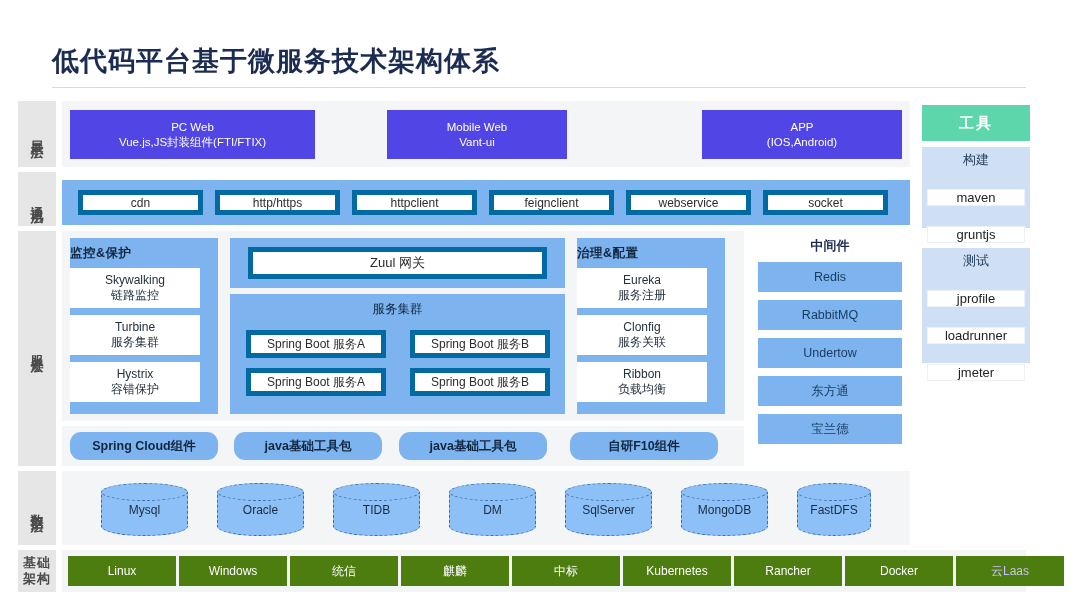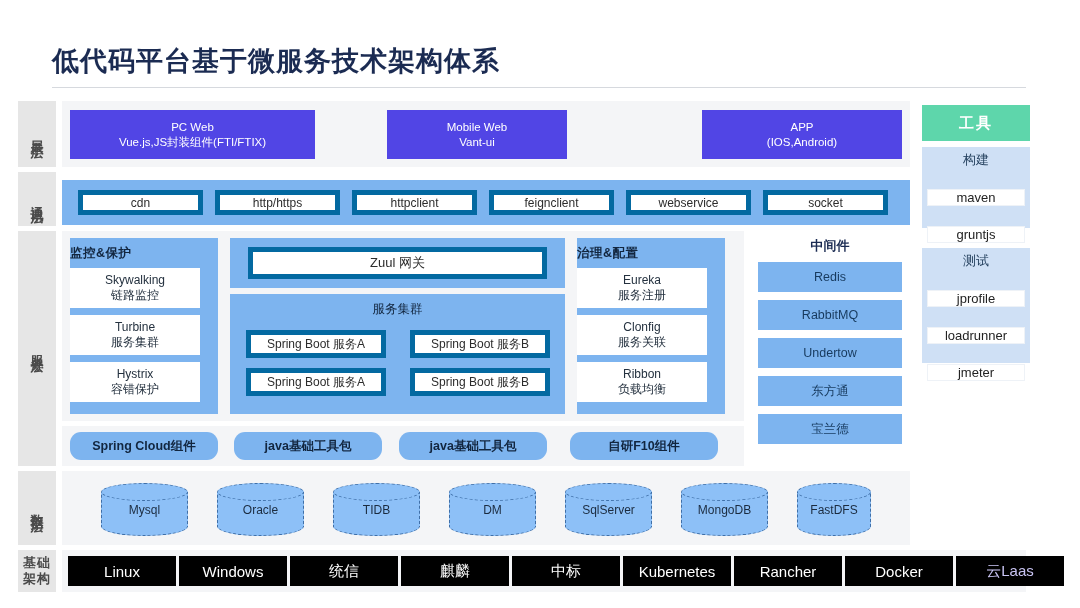--- a/index.html
+++ b/index.html
@@ -103,22 +103,22 @@
   .tool-group-title {
     font-size:13px; color:#24405e; margin:4px 0 4px; font-weight:500;text-align:center;
   }
   .tool-chip {
     background:#ffffff; width:calc(100% - 10px); height:30px; margin-bottom:4px;
     display:flex; align-items:center; justify-content:center;
     font-size:13px; color:#222; border:1px solid #eef2f7;margin-top:16px;
   }
 
   .infra-chip {
-    background:#000000; color:#ffffff; display:flex; align-items:center;
-    justify-content:center; font-size:15px;
+    background:#4d7c0f; color:#ffffff; display:flex; align-items:center;
+    justify-content:center; font-size:12px;
   }
   .infra-chip.dim { color:#c9c4f3; }
 </style>
 </head>
 <body>
 
 <div class="page">
 
   <div class="title-wrap">
     <div class="title">低代码平台基于微服务技术架构体系</div>

